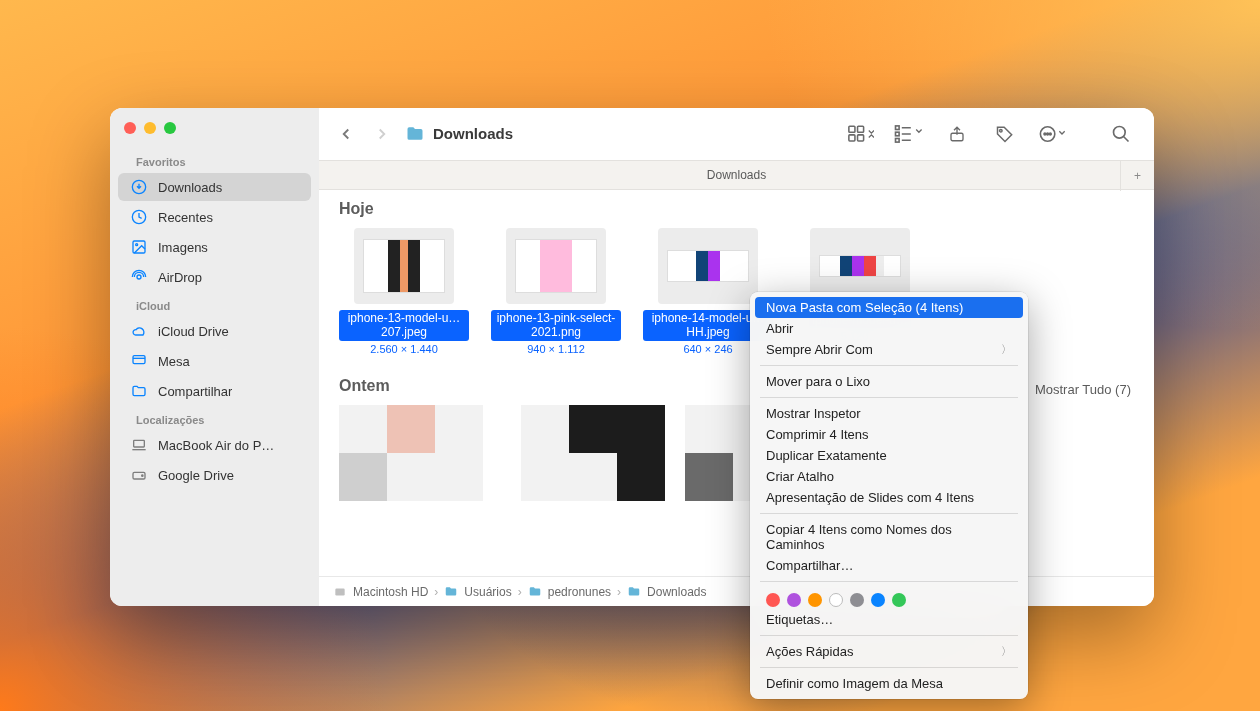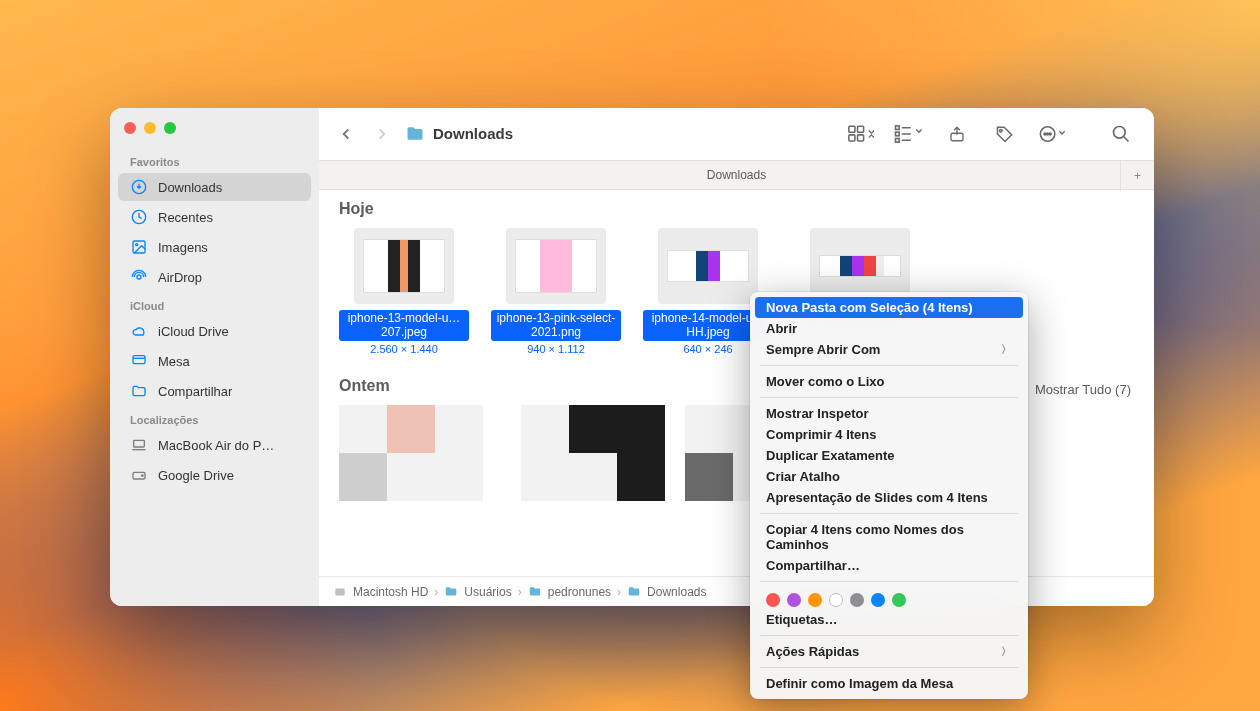--- a/index.html
+++ b/index.html
@@ -15,21 +15,21 @@
   background: #fff; border-radius: 12px; box-shadow: 0 30px 80px rgba(0,0,0,.35);
   display: flex; overflow: hidden;
 }
 .sidebar {
   width: 209px; background: rgba(236,236,236,.92); backdrop-filter: blur(20px);
   display: flex; flex-direction: column; padding: 8px 0 0 0; font-size: 13px; color: #4a4a4a;
 }
 .traffic { display: flex; gap: 8px; padding: 6px 0 14px 14px; }
 .dot { width: 12px; height: 12px; border-radius: 50%; }
 .dot.red { background: #ff5f57; } .dot.yellow { background: #febc2e; } .dot.green { background: #28c840; }
-.sb-heading { font-size: 11px; font-weight: 600; color: #8a8a8a; padding: 8px 20px 4px; }
+.sb-heading { font-size: 11px; font-weight: 600; color: #8a8a8a; padding: 8px 26px 4px; }
 .sb-item { display: flex; align-items: center; gap: 10px; padding: 5px 12px; margin: 1px 8px; border-radius: 6px; cursor: default; color: #333; }
 .sb-item.active { background: #d4d4d4; }
 .sb-icon { width: 18px; height: 18px; display: flex; align-items: center; justify-content: center; color: #0a84ff; flex: 0 0 18px; }
 .sb-icon.gray { color: #7d7d7d; }
 .sb-label { white-space: nowrap; overflow: hidden; text-overflow: ellipsis; }
 
 .main { flex: 1; display: flex; flex-direction: column; background: #fff; }
 .toolbar { height: 52px; display: flex; align-items: center; padding: 0 18px; gap: 10px; border-bottom: 1px solid transparent; }
 .nav-arrows { display: flex; gap: 18px; color: #9a9a9a; }
 .nav-arrows .fwd { color: #cfcfcf; }
@@ -65,21 +65,21 @@
 .crumb { display: flex; align-items: center; gap: 6px; }
 .crumb svg { width: 14px; height: 14px; }
 .chev { color: #b0b0b0; }
 
 .ctx {
   position: absolute; left: 750px; top: 292px; width: 278px;
   background: rgba(246,246,246,.98); backdrop-filter: blur(30px);
   border-radius: 8px; box-shadow: 0 10px 40px rgba(0,0,0,.35), 0 0 0 .5px rgba(0,0,0,.15);
   padding: 5px 0; font-size: 13px; color: #222;
 }
-.ctx-item { padding: 3px 16px; display: flex; align-items: flex-end; justify-content: space-between; font-weight: bold; }
+.ctx-item { padding: 3px 16px; display: flex; align-items: flex-end; justify-content: space-between; }
 .ctx-item.hi { background: #1a6fef; color: #fff; margin: 0 5px; border-radius: 4px; padding: 3px 11px; }
 .ctx-sep { height: 1px; background: rgba(0,0,0,.12); margin: 5px 10px; }
 .ctx-tags { display: flex; gap: 7px; padding: 6px 16px 2px; }
 .tag { width: 14px; height: 14px; border-radius: 50%; }
 .tag.red{background:#ff5652}.tag.or{background:#ff9500}.tag.gr{background:#34c759}.tag.bl{background:#0a84ff}.tag.pu{background:#af52de}.tag.gy{background:#8e8e93}.tag.none{background:#fff;border:1.5px solid #bbb}
 .ctx-arrow { color: #888; font-size: 11px; }
 
 svg { display: block; }
 </style>
 </head>
@@ -361,21 +361,21 @@
     </div>
   <div class="ctx-item">
       <span>Abrir</span>
     </div>
   <div class="ctx-item">
       <span>Sempre Abrir Com</span>
       <span class="ctx-arrow">〉</span>
     </div>
   <div class="ctx-sep"></div>
   <div class="ctx-item">
-      <span>Mover como o Lixo</span>
+      <span>Mover para o Lixo</span>
     </div>
   <div class="ctx-sep"></div>
   <div class="ctx-item">
       <span>Mostrar Inspetor</span>
     </div>
   <div class="ctx-item">
       <span>Comprimir 4 Itens</span>
     </div>
   <div class="ctx-item">
       <span>Duplicar Exatamente</span>

